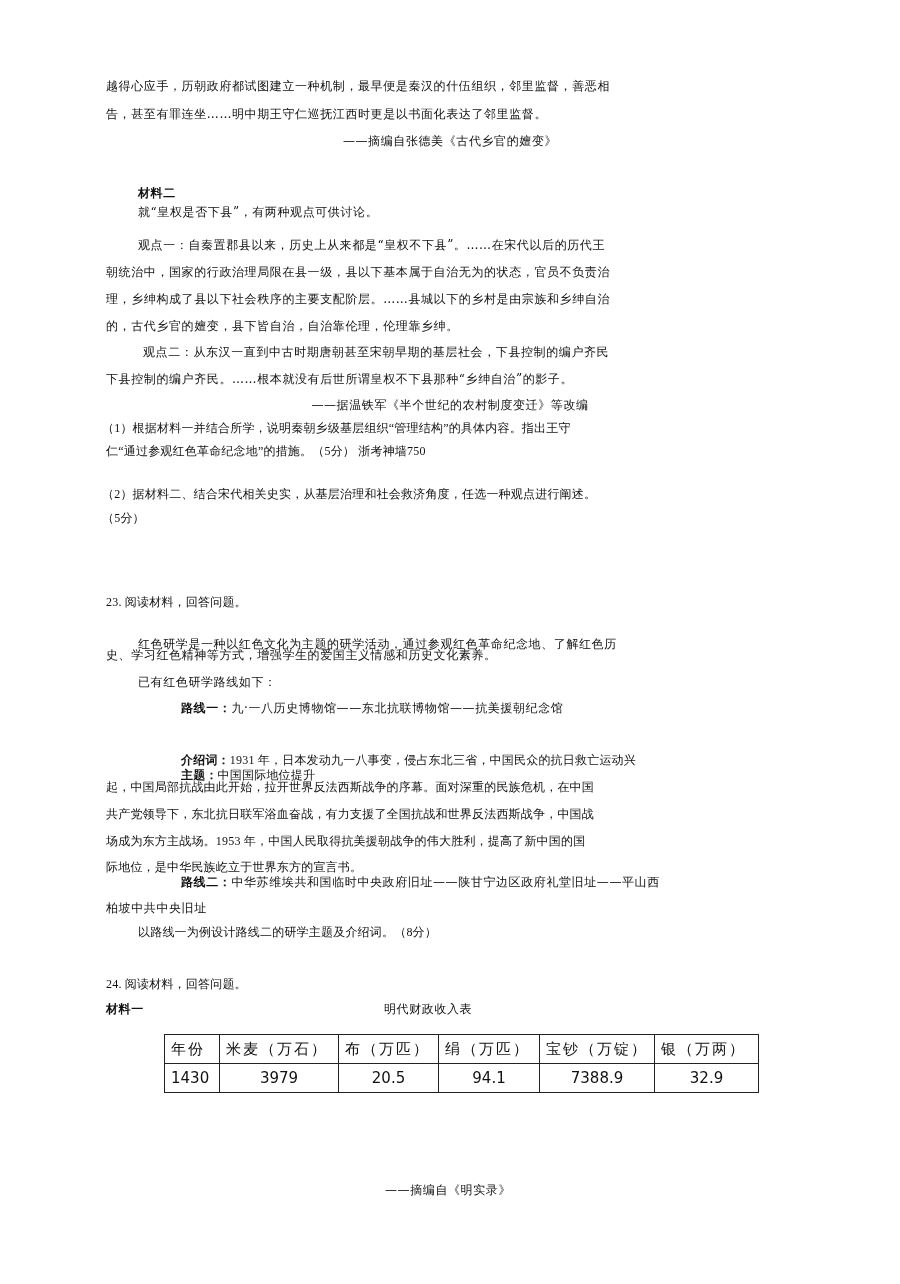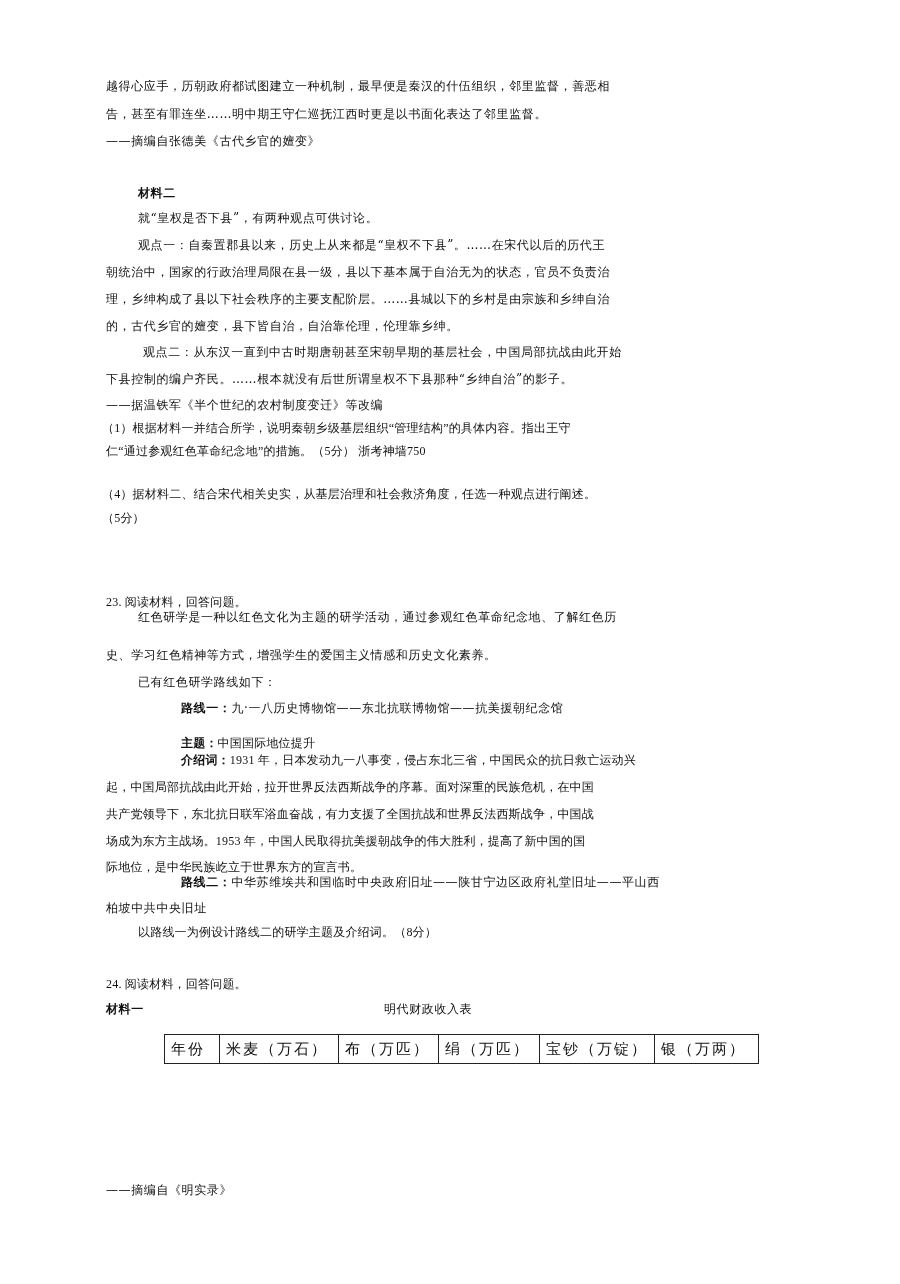--- a/index.html
+++ b/index.html
@@ -2,63 +2,63 @@
 <html><head>
 <meta charset="utf-8">
 <style>
   html, body { margin: 0; padding: 0; background: #ffffff; }
   body { width: 900px; height: 1284px; position: relative; overflow: hidden;
          font-family: "DejaVu Serif", "Liberation Serif", serif; color: #111; }
   .ln { position: absolute; left: 106px; width: 690px; font-size: 12px; line-height: 20px;
         white-space: nowrap; letter-spacing: 0.6px; }
   .ind { left: 138px; width: 660px; }
   .ind2 { left: 143px; width: 655px; }
-  .right { text-align: left; left: 106px; width: 688px; }
+  .right { text-align: center; left: 106px; width: 688px; }
   .bold { font-weight: bold; font-family: "DejaVu Sans", "Liberation Sans", sans-serif; }
   .sans { font-family: "Liberation Serif", "DejaVu Serif", serif; letter-spacing: 0.2px; }
   .lbl { font-weight: bold; font-family: "DejaVu Sans", "Liberation Sans", sans-serif; padding-left: 43px; }
   table.fin { position: absolute; left: 164px; top: 1034px; border-collapse: collapse;
               font-family: "DejaVu Sans", "Liberation Sans", sans-serif; font-size: 15px; }
   table.fin td, table.fin th { border: 1.5px solid #222; height: 28px; padding: 0; font-weight: normal; }
   table.fin th { text-align: left; padding-left: 6px; letter-spacing: 2px; }
   table.fin td { text-align: center; }
   table.fin td.yr { text-align: left; padding-left: 6px; }
   .c0 { width: 48px; } .c1 { width: 112px; } .c2 { width: 93px; }
   .c3 { width: 94px; } .c4 { width: 108px; } .c5 { width: 97px; }
 </style>
 </head>
 <body>
 
 <div class="ln" style="top:76px">越得心应手，历朝政府都试图建立一种机制，最早便是秦汉的什伍组织，邻里监督，善恶相</div>
 <div class="ln" style="top:104px">告，甚至有罪连坐……明中期王守仁巡抚江西时更是以书面化表达了邻里监督。</div>
 <div class="ln right" style="top:131px">——摘编自张德美《古代乡官的嬗变》</div>
 
 <div class="ln ind bold" style="top:183px">材料二</div>
-<div class="ln ind" style="top:208px">就“皇权是否下县”，有两种观点可供讨论。</div>
+<div class="ln ind" style="top:202px">就“皇权是否下县”，有两种观点可供讨论。</div>
 <div class="ln ind" style="top:235px">观点一：自秦置郡县以来，历史上从来都是“皇权不下县”。……在宋代以后的历代王</div>
 <div class="ln" style="top:262px">朝统治中，国家的行政治理局限在县一级，县以下基本属于自治无为的状态，官员不负责治</div>
 <div class="ln" style="top:289px">理，乡绅构成了县以下社会秩序的主要支配阶层。……县城以下的乡村是由宗族和乡绅自治</div>
 <div class="ln" style="top:316px">的，古代乡官的嬗变，县下皆自治，自治靠伦理，伦理靠乡绅。</div>
-<div class="ln ind2" style="top:342px">观点二：从东汉一直到中古时期唐朝甚至宋朝早期的基层社会，中国局部抗战由此开始</div>
+<div class="ln ind2" style="top:342px">观点二：从东汉一直到中古时期唐朝甚至宋朝早期的基层社会，下县控制的编户齐民</div>
 <div class="ln" style="top:369px">下县控制的编户齐民。……根本就没有后世所谓皇权不下县那种“乡绅自治”的影子。</div>
 <div class="ln right" style="top:395px">——据温铁军《半个世纪的农村制度变迁》等改编</div>
 
 <div class="ln sans" style="top:418px; left:102px">（1）根据材料一并结合所学，说明秦朝乡级基层组织“管理结构”的具体内容。指出王守</div>
 <div class="ln sans" style="top:441px">仁“通过参观红色革命纪念地”的措施。（5分）  浙考神墙750</div>
-<div class="ln sans" style="top:484px; left:102px">（4）据材料二、结合宋代相关史实，从基层治理和社会救济角度，任选一种观点进行阐述。</div>
+<div class="ln sans" style="top:484px; left:102px">（2）据材料二、结合宋代相关史实，从基层治理和社会救济角度，任选一种观点进行阐述。</div>
 <div class="ln sans" style="top:508px; left:102px">（5分）</div>
 
 <div class="ln sans" style="top:592px">23. 阅读材料，回答问题。</div>
-<div class="ln ind" style="top:607px">红色研学是一种以红色文化为主题的研学活动，通过参观红色革命纪念地、了解红色历</div>
+<div class="ln ind" style="top:634px">红色研学是一种以红色文化为主题的研学活动，通过参观红色革命纪念地、了解红色历</div>
 <div class="ln" style="top:645px">史、学习红色精神等方式，增强学生的爱国主义情感和历史文化素养。</div>
 <div class="ln ind" style="top:672px">已有红色研学路线如下：</div>
 <div class="ln ind" style="top:698px">
   <span class="lbl">路线一：</span><span>九·一八历史博物馆——东北抗联博物馆——抗美援朝纪念馆</span>
 </div>
-<div class="ln ind sans" style="top:733px">
+<div class="ln ind sans" style="top:765px">
   <span class="lbl">主题：</span><span>中国国际地位提升</span>
 </div>
 <div class="ln ind sans" style="top:750px">
   <span class="lbl">介绍词：</span><span>1931 年，日本发动九一八事变，侵占东北三省，中国民众的抗日救亡运动兴</span>
 </div>
 <div class="ln sans" style="top:777px">起，中国局部抗战由此开始，拉开世界反法西斯战争的序幕。面对深重的民族危机，在中国</div>
 <div class="ln sans" style="top:804px">共产党领导下，东北抗日联军浴血奋战，有力支援了全国抗战和世界反法西斯战争，中国战</div>
 <div class="ln sans" style="top:831px">场成为东方主战场。1953 年，中国人民取得抗美援朝战争的伟大胜利，提高了新中国的国</div>
 <div class="ln sans" style="top:857px">际地位，是中华民族屹立于世界东方的宣言书。</div>
 <div class="ln ind" style="top:872px">
@@ -76,16 +76,24 @@
     <tr>
       <th class="c0">年份</th>
       <th class="c1">米麦（万石）</th>
       <th class="c2">布（万匹）</th>
       <th class="c3">绢（万匹）</th>
       <th class="c4">宝钞（万锭）</th>
       <th class="c5">银（万两）</th>
     </tr>
   </thead>
   <tbody>
+    <tr>
+      <td class="yr">1430</td>
+      <td>3979</td>
+      <td>20.5</td>
+      <td>94.1</td>
+      <td>7388.9</td>
+      <td>32.9</td>
+    </tr>
   </tbody>
 </table>
 
 <div class="ln right" style="top:1180px; width:684px">——摘编自《明实录》</div>
 
 </body></html>

